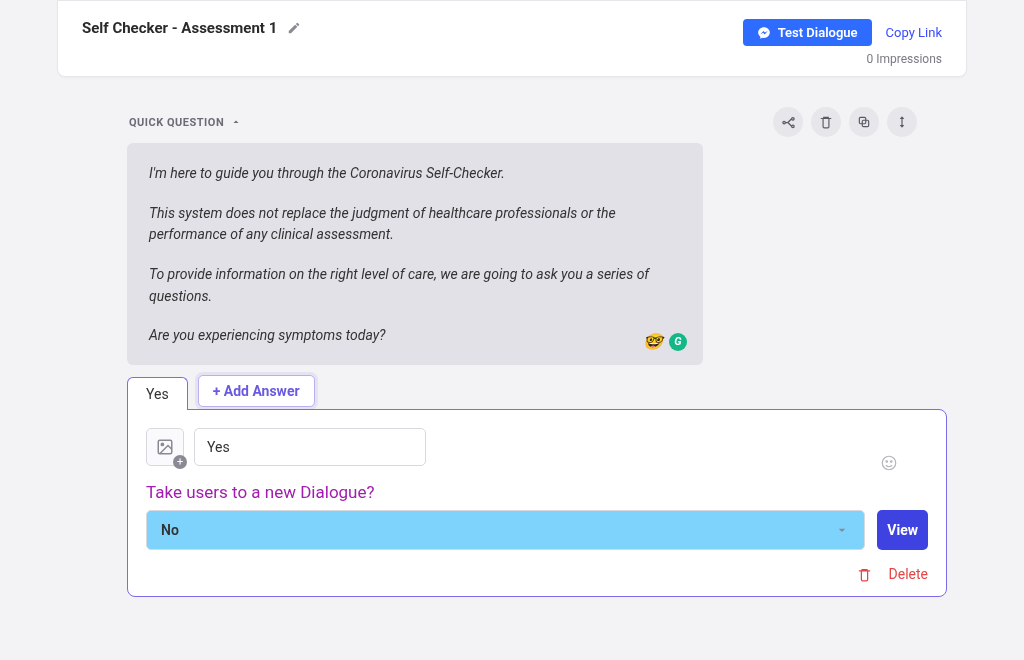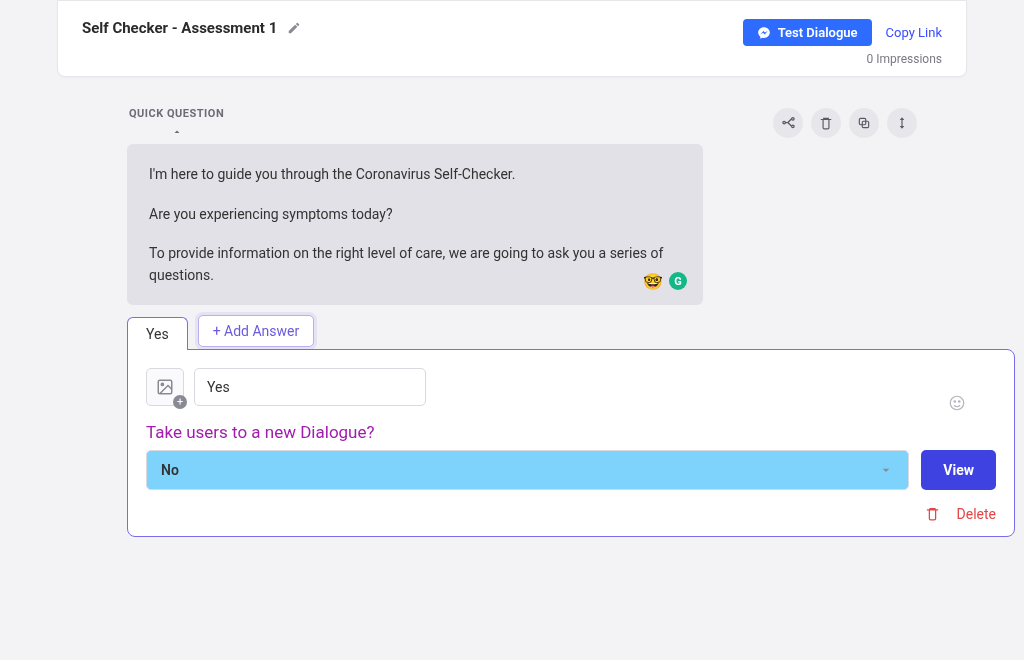--- a/index.html
+++ b/index.html
@@ -32,44 +32,45 @@
     font-weight: 600;
     display:flex; align-items:center; gap:7px;
     cursor: pointer;
   }
   .copy-link { color: #3a4cff; font-size: 13px; cursor: pointer; }
   .impressions { font-size: 12px; color: #7a7a85; }
 
   .content { margin: 30px 57px 0 57px; position: relative; }
 
   .section-header { display:flex; justify-content:space-between; align-items:center; padding: 0 4px 6px 72px; }
-  .quick-q { font-size: 11px; font-weight: 700; letter-spacing: 0.5px; color: #6c6c78; display:flex; align-items:center; gap:6px; cursor:pointer;flex-direction:column; }
+  .quick-q { font-size: 11px; font-weight: 700; letter-spacing: 0.5px; color: #6c6c78; display:flex; align-items:center; gap:6px; cursor:pointer; }
   .icon-row { display:flex; gap:8px; margin-right: 46px; }
   .round-btn {
     width: 30px; height: 30px; border-radius: 50%;
     background: #e6e6eb; display:flex; align-items:center; justify-content:center;
     cursor: pointer; color: #5a5a65;
   }
 
   .question-box {
     margin-left: 70px;
     width: 576px;
     background: #e1e1e7;
     border-radius: 6px;
     padding: 20px 22px 18px 22px;
     position: relative;
+    font-style: italic;
   }
   .qtext { font-size: 14px; color: #333; line-height: 1.55; }
   .qtext p { margin-bottom: 18px; }
   .qtext p:last-of-type { margin-bottom: 0; }
   .emoji-row { position:absolute; right:16px; bottom:14px; display:flex; gap:6px; align-items:center; }
   .emoji-face { font-size:16px; }
   .g-badge { width:18px; height:18px; border-radius:50%; background:#12b886; color:#fff; font-size:11px; font-weight:700; display:flex; align-items:center; justify-content:center; }
 
-  .answers-wrap { margin-left: 70px; margin-top: 10px; width: 888px; }
+  .answers-wrap { margin-left: 70px; margin-top: 10px; width: 820px; }
   .tabs-row { display:flex; gap:10px; align-items:flex-end; }
   .tab {
     border: 1px solid #c9c5e8;
     border-bottom: none;
     background: #fff;
     border-radius: 6px 6px 0 0;
     padding: 8px 18px;
     font-size: 14px;
     color: #333;
     position: relative;
@@ -81,20 +82,21 @@
   .add-answer-btn {
     border: 1px solid #b9b0f0;
     background: #fff;
     color: #6a5ae0;
     border-radius: 5px;
     padding: 7px 14px;
     font-size: 14px;
     cursor: pointer;
     box-shadow: 0 0 0 3px rgba(122,107,232,0.12);
     margin-bottom: 2px;
+    font-weight: bold;
   }
 
   .answer-panel {
     border: 1px solid #7a6be8;
     background: #fff;
     border-radius: 0 8px 8px 8px;
     padding: 18px 18px 14px 18px;
     margin-top: 0;
     position: relative;
     z-index: 1;
@@ -142,21 +144,21 @@
     font-size:14px;
     font-weight:600;
     color:#333;
   }
   .view-btn {
     background: #3d42e0;
     color: #fff;
     border:none;
     border-radius: 5px;
     height: 40px;
-    padding: 0 22px;
+    padding: 0 10px;
     font-size: 14px;
     font-weight: 700;
     cursor:pointer;
   }
 
   .delete-row { display:flex; justify-content:flex-end; margin-top:16px; }
   .delete-btn { display:flex; align-items:center; gap:17px; color:#e64545; font-size:14px; cursor:pointer; }
 
   svg { display:block; }
 </style>
@@ -223,22 +225,23 @@
         <svg width="14" height="14" viewBox="0 0 24 24" fill="currentColor">
             <path d="M12 2l4 5h-3v10h3l-4 5-4-5h3V7H8l4-5z"></path>
           </svg>
       </div>
     </div>
   </div>
 
   <div class="question-box">
     <div class="qtext">
       <p>I'm here to guide you through the Coronavirus Self-Checker.</p>
+      <p>This system does not replace the judgment of healthcare professionals or the performance of any clinical assessment.</p>
+      <p>To provide information on the right level of care, we are going to ask you a series of questions.</p>
       <p>Are you experiencing symptoms today?</p>
-      <p>To provide information on the right level of care, we are going to ask you a series of questions.</p>
     </div>
     <div class="emoji-row">
       <span class="emoji-face">🤓</span>
       <span class="g-badge">G</span>
     </div>
   </div>
 
   <div class="answers-wrap">
     <div class="tabs-row">
       <div class="tab active">Yes</div>

